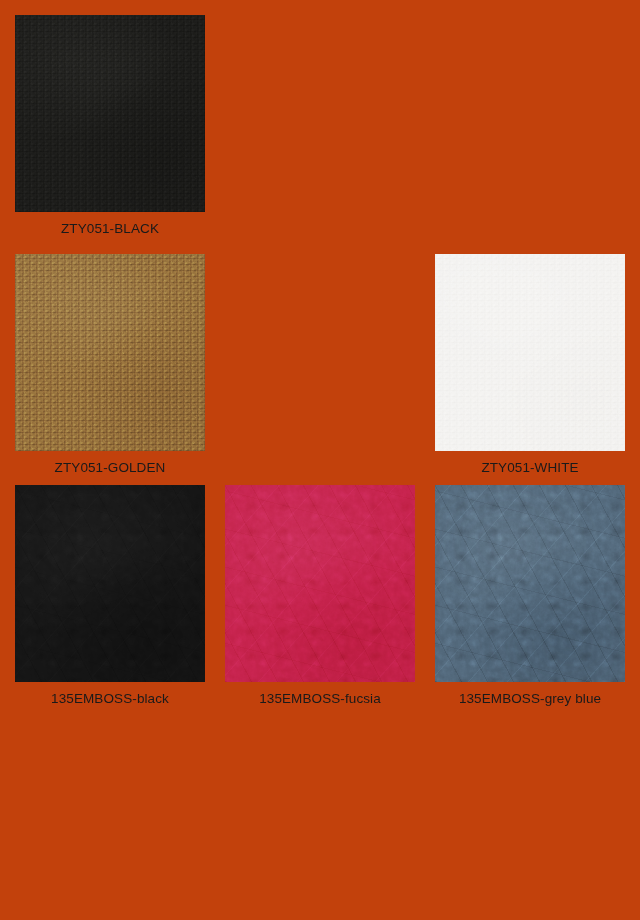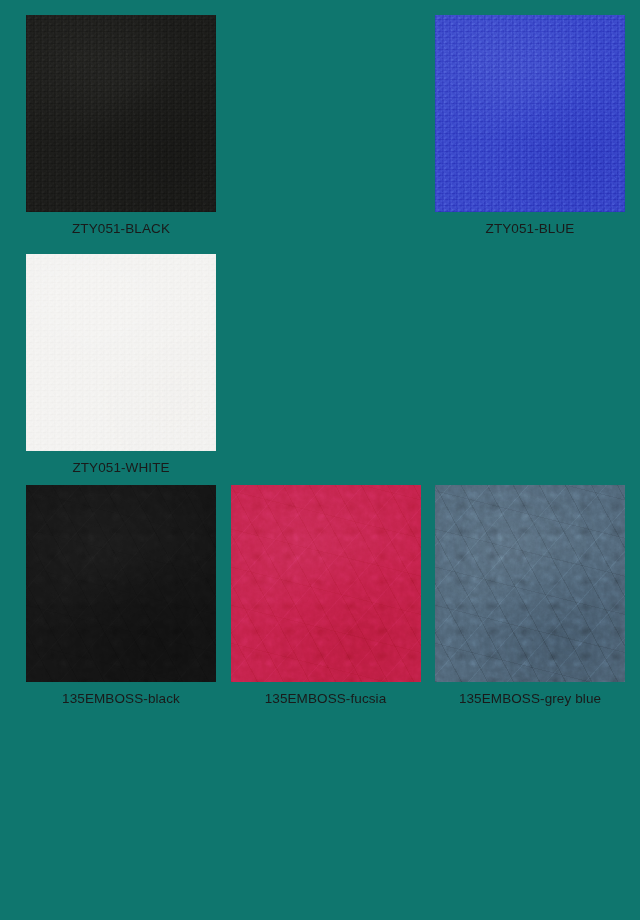--- a/index.html
+++ b/index.html
@@ -13,22 +13,22 @@
     height: 920px;
     overflow: hidden;
     font-family: "Liberation Sans", sans-serif;
     -webkit-font-smoothing: antialiased;
   }
 
   .swatch-sheet {
     width: 640px;
     height: 920px;
     box-sizing: border-box;
-    padding: 15px 15px 0 26px;
-    background: #0f766e;
+    padding: 15px 15px 0 15px;
+    background: #c2410c;
   }
 
   .swatch-row {
     display: flex;
     justify-content: space-between;
     margin-bottom: 8px;
   }
 
   .swatch-cell {
     width: 190px;
@@ -157,38 +157,38 @@
           <div class="tex tex-scale2"></div>
           <div class="tex tex-cloud"></div>
           <div class="tex tex-noise" style="opacity: 0.42;">
             <svg xmlns="http://www.w3.org/2000/svg">
               <rect width="100%" height="100%" filter="url(#noiseFine)"></rect>
             </svg>
           </div>
         </div>
         <div class="swatch-label">ZTY051-BLACK</div>
       </div>
-      <div class="swatch-cell">
-        <div class="swatch-tile" style="background-color: rgb(54, 67, 198);">
+    </div>
+    <div class="swatch-row">
+    </div>
+    <div class="swatch-row">
+      <div class="swatch-cell">
+        <div class="swatch-tile" style="background-color: rgb(142, 106, 56);">
           <div class="tex tex-grid"></div>
           <div class="tex tex-scale"></div>
           <div class="tex tex-scale2"></div>
           <div class="tex tex-cloud"></div>
           <div class="tex tex-noise" style="opacity: 0.42;">
             <svg xmlns="http://www.w3.org/2000/svg">
               <rect width="100%" height="100%" filter="url(#noiseFine)"></rect>
             </svg>
           </div>
         </div>
-        <div class="swatch-label">ZTY051-BLUE</div>
-      </div>
-    </div>
-    <div class="swatch-row">
-    </div>
-    <div class="swatch-row">
+        <div class="swatch-label">ZTY051-GOLDEN</div>
+      </div>
       <div class="swatch-cell">
         <div class="swatch-tile" style="background-color: rgb(243, 242, 240);">
           <div class="tex tex-grid"></div>
           <div class="tex tex-scale"></div>
           <div class="tex tex-scale2"></div>
           <div class="tex tex-cloud"></div>
           <div class="tex tex-noise" style="opacity: 0.42;">
             <svg xmlns="http://www.w3.org/2000/svg">
               <rect width="100%" height="100%" filter="url(#noiseFine)"></rect>
             </svg>

